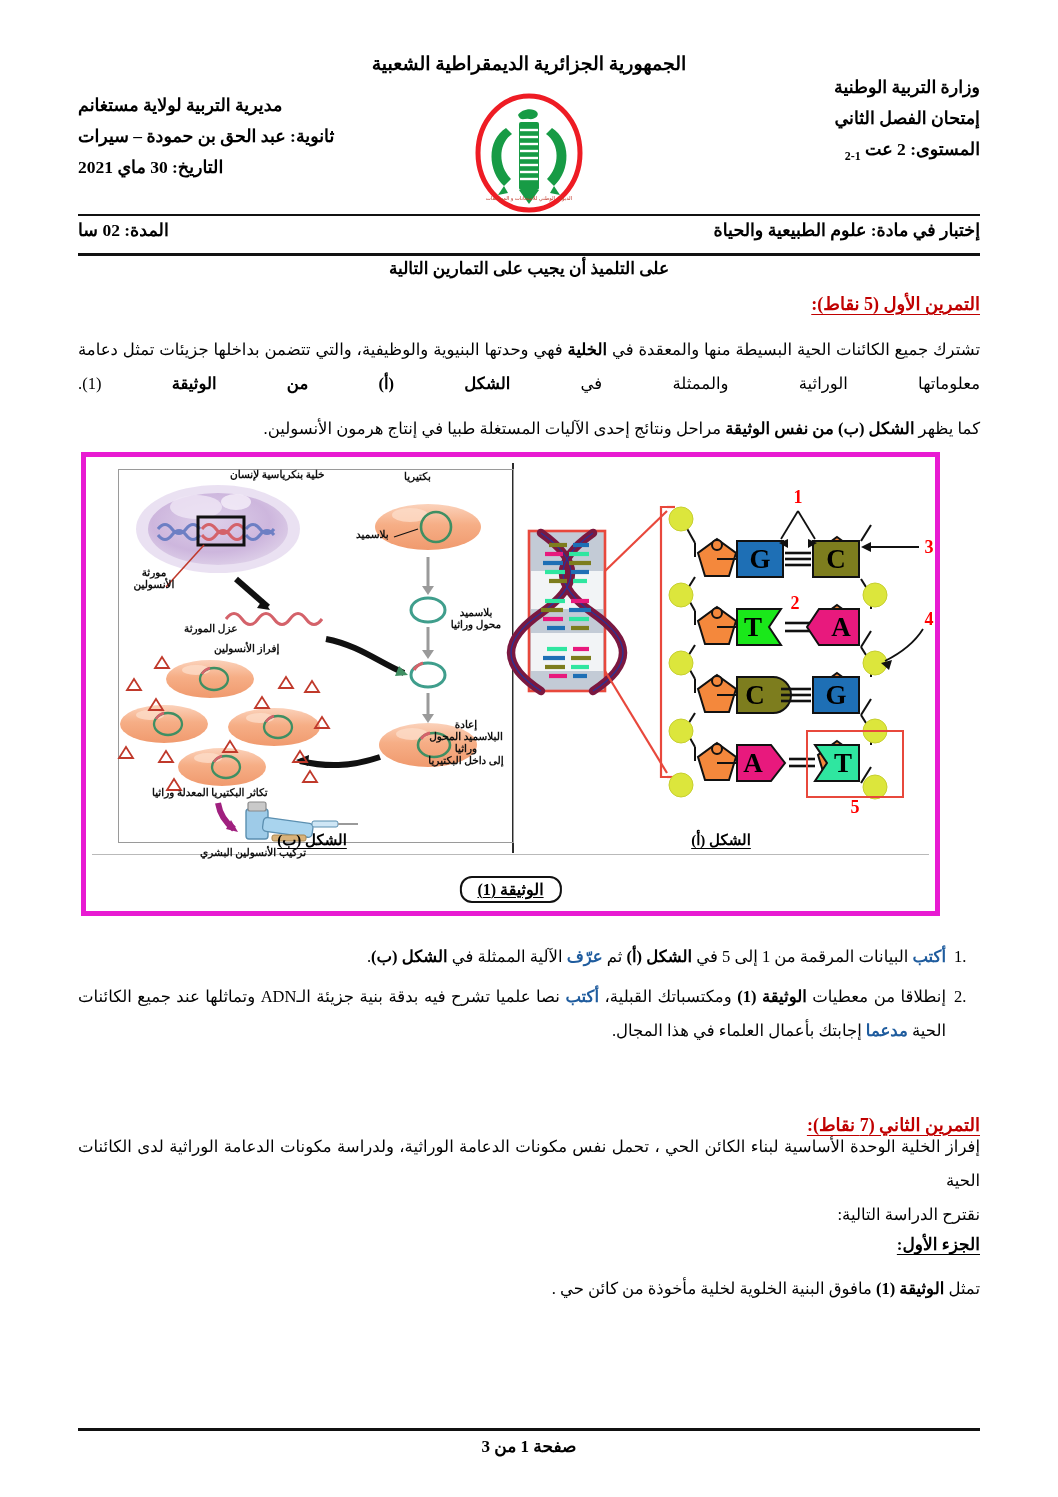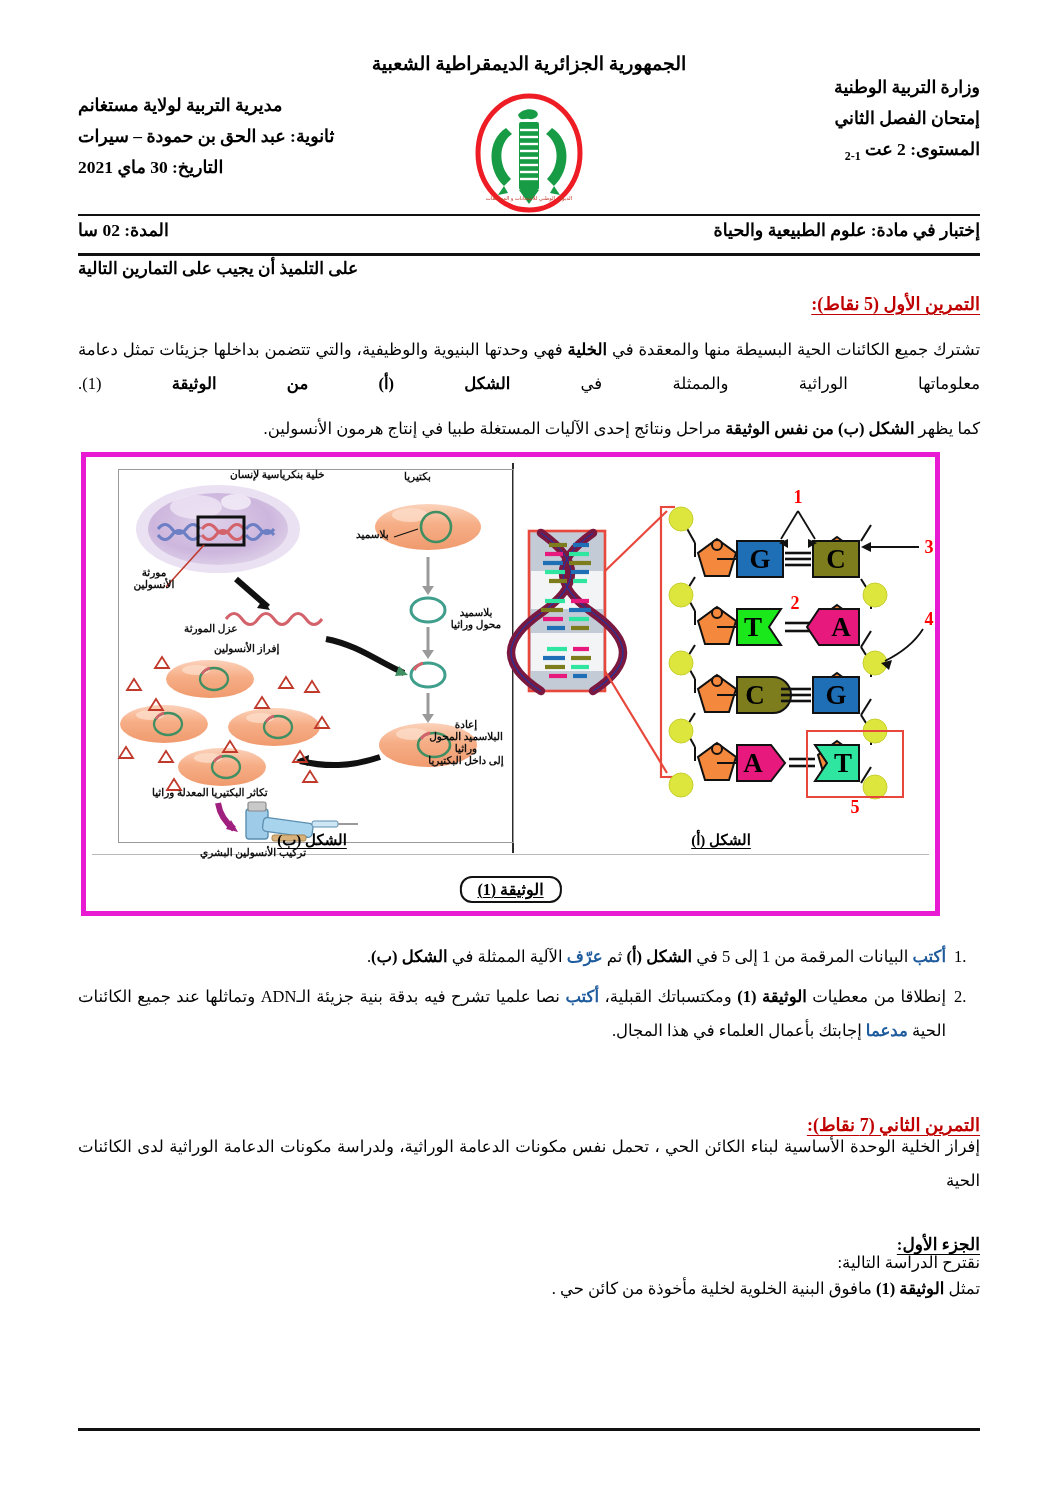--- a/index.html
+++ b/index.html
@@ -36,21 +36,21 @@
   .rule-2{top:253px;height:3px;}
   .rule-foot{top:1428px;height:3px;}
 
   .subject-row{position:absolute;top:220px;left:78px;width:902px;height:32px;}
   .subject-right{position:absolute;right:0;top:0;font-weight:bold;font-size:17.5px;direction:rtl;}
   .subject-left{position:absolute;left:0;top:0;font-weight:bold;font-size:17.5px;direction:rtl;}
 
   
   .instruction{
     position:absolute;top:258px;left:78px;width:902px;
-    text-align:left;font-weight:bold;font-size:17px;direction:rtl;
+    text-align:center;font-weight:bold;font-size:17px;direction:rtl;
   }
   .ex-head{
     position:absolute;right:78px;
     color:#C00000;font-weight:bold;font-size:18px;direction:rtl;
     text-decoration:underline;text-underline-offset:4px;
   }
   .ex1-head{top:293px;}
   .ex2-head{top:1092px;margin-top:22px;}
 
   .para{
@@ -64,21 +64,21 @@
 
   .p1{top:333px;}
   .p2{top:412px;text-align-last:right;}
 
   .qlist{position:absolute;left:78px;width:902px;top:940px;direction:rtl;}
   .qitem{display:flex;flex-direction:row;gap:8px;font-size:16.5px;line-height:34px;margin-bottom:6px;}
   .qnum{flex:0 0 26px;text-align:left;direction:ltr;font-size:16.5px;}
   .qtxt{flex:1 1 auto;text-align:justify;text-align-last:right;}
 
   .p3{top:1130px;}
-  .p4{top:1198px;text-align-last:right;margin-top:48px;}
+  .p4{top:1198px;text-align-last:right;}
   .part-head{
     position:absolute;right:78px;top:1234px;
     font-weight:bold;font-size:17px;direction:rtl;
     text-decoration:underline;text-underline-offset:4px;
   }
   .p5{top:1272px;text-align-last:right;}
 
   .footer{
     position:absolute;top:1436px;left:0;width:1058px;text-align:center;
     font-weight:bold;font-size:17px;direction:rtl;
@@ -608,14 +608,15 @@
   <div class="ex-head ex2-head">التمرين الثاني (7 نقاط):</div>
 
   <div class="para p3">إفراز الخلية الوحدة الأساسية لبناء الكائن الحي ، تحمل نفس مكونات الدعامة الوراثية، ولدراسة مكونات الدعامة الوراثية لدى الكائنات الحية</div>
   <div class="para p4">نقترح الدراسة التالية:</div>
   <div class="part-head">الجزء الأول:</div>
   <div class="para p5">
     <span>تمثل </span><span class="bold">الوثيقة (1)</span><span> مافوق البنية الخلوية لخلية مأخوذة من كائن حي .</span>
   </div>
 
   <div class="rule rule-foot"></div>
+  <div class="footer">صفحة 1 من 3</div>
 
 </div>
 
 </body></html>

